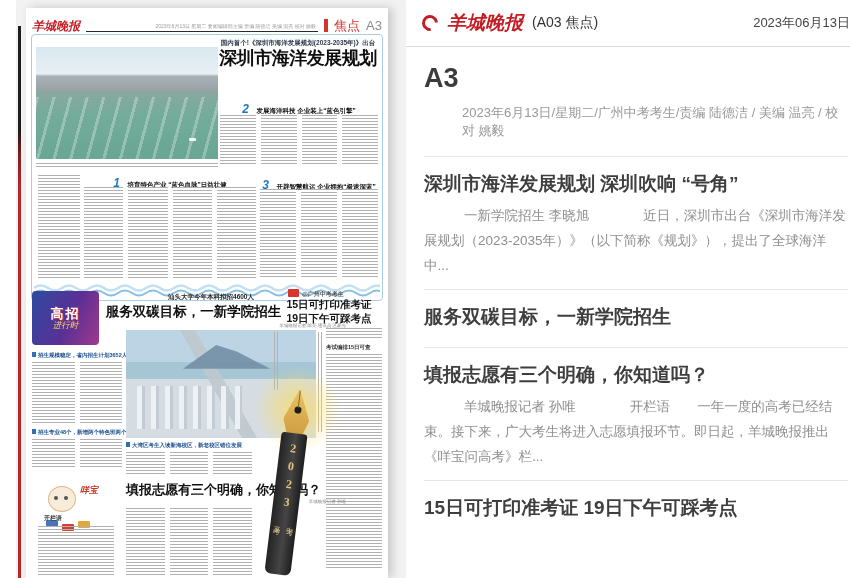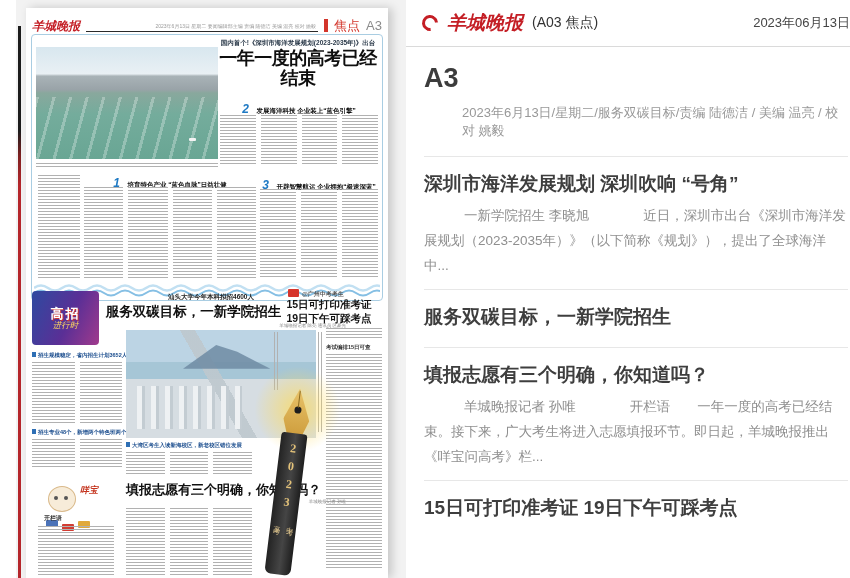--- a/index.html
+++ b/index.html
@@ -130,21 +130,21 @@
       </div>
 
       <div class="art1">
         <div class="photo1">
           <span class="piers"></span>
           <span class="ship"></span>
         </div>
         <div class="p1cap mt"></div>
 
         <div class="a1-kicker">国内首个!《深圳市海洋发展规划(2023-2035年)》出台</div>
-        <div class="a1-h1">一年一度的高考已经结束</div>
+        <div class="a1-h1">深圳市海洋发展规划</div>
 
         <div class="sec" style="left:186px;top:64px;width:162px;">
           <b>2</b>
           <span>发展海洋科技 企业装上“蓝色引擎”</span>
         </div>
         <div class="cols" style="left:188px;top:80px;width:158px;height:50px;grid-template-columns:repeat(4,1fr);">
             <i></i>
             <i></i>
             <i></i>
             <i></i>
@@ -262,21 +262,21 @@
   <div class="right-pane">
     <div class="rp-header">
       <span class="logo-mark"></span>
       <span class="rp-logo">羊城晚报</span>
       <span class="rp-pagelabel">(A03 焦点)</span>
       <span class="rp-date">2023年06月13日</span>
     </div>
 
     <div class="rp-body">
       <div class="page-title">A3</div>
-      <p class="meta">2023年6月13日/星期二/服务双碳目标/责编 陆德洁 / 美编 温亮 / 校对 姚毅</p>
+      <p class="meta">2023年6月13日/星期二/广州中考考生/责编 陆德洁 / 美编 温亮 / 校对 姚毅</p>
 
       <div class="article">
         <h2>深圳市海洋发展规划 深圳吹响 “号角”</h2>
         <p><span class="byline">一新学院招生 李晓旭</span><span>近日，深圳市出台《深圳市海洋发展规划（2023-2035年）》（以下简称《规划》），提出了全球海洋中...</span></p>
       </div>
 
       <div class="article">
         <h2>服务双碳目标，一新学院招生</h2>
       </div>
 

